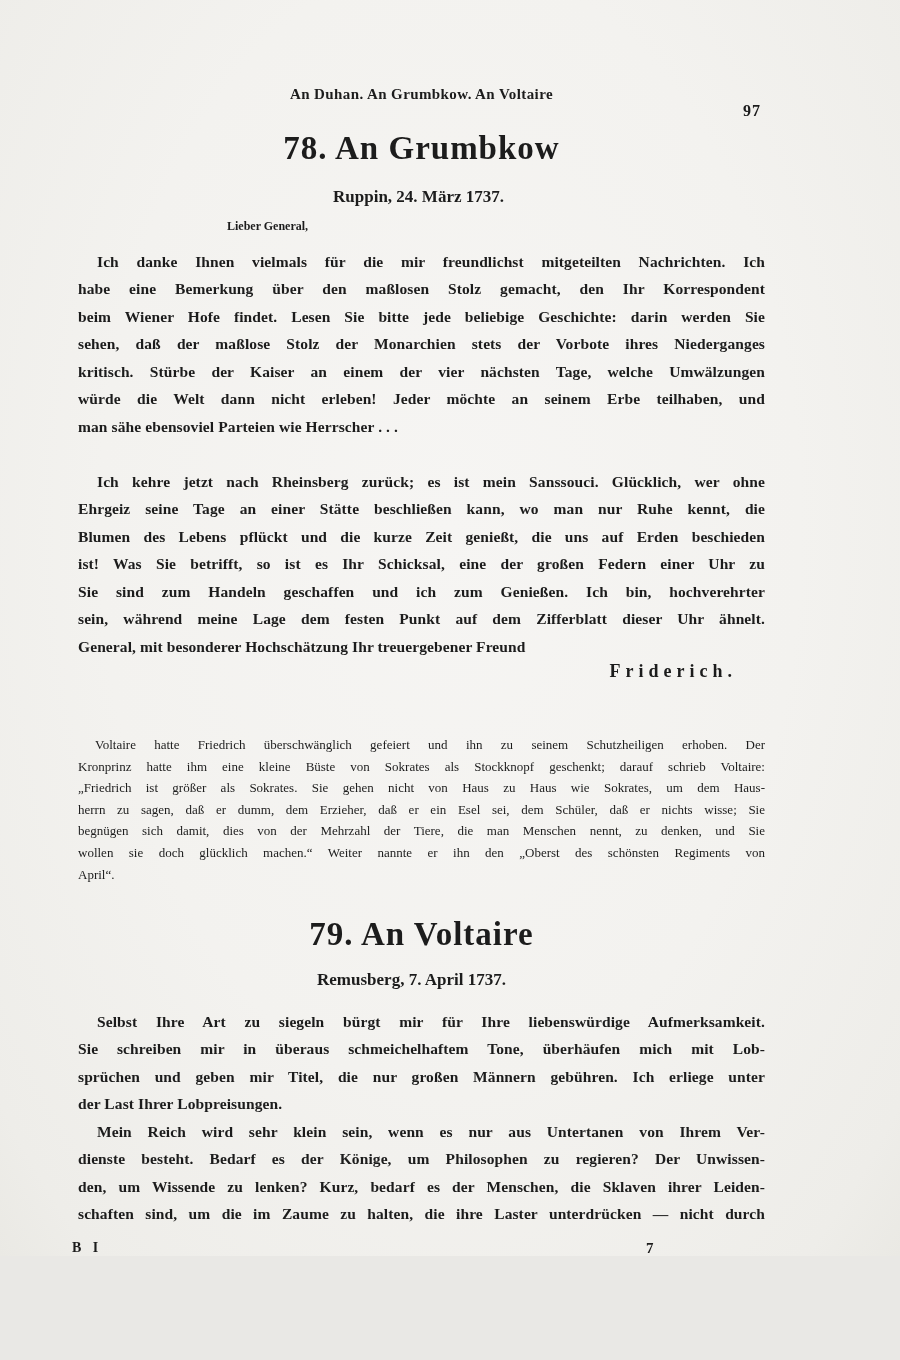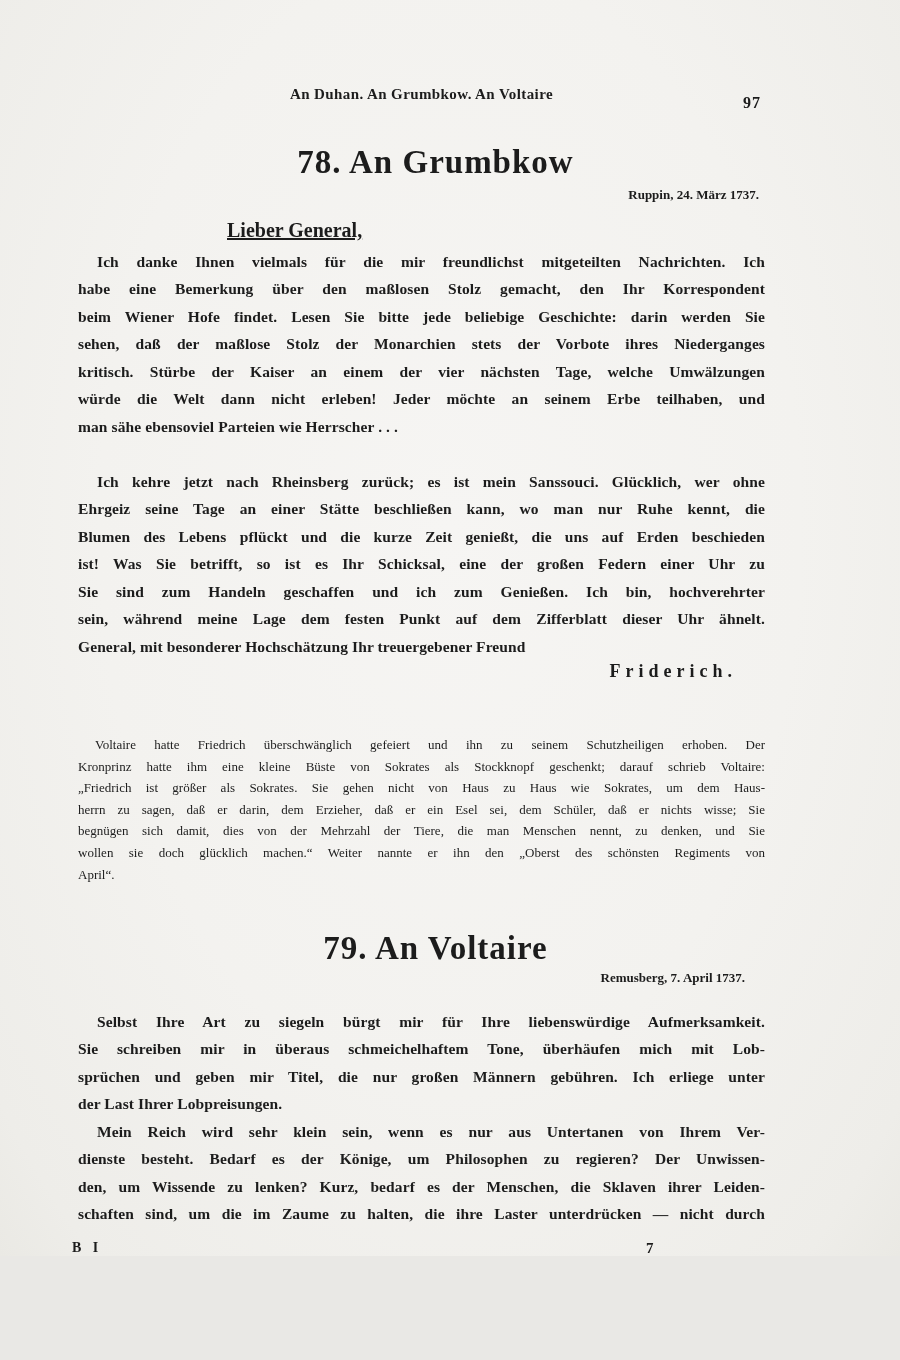--- a/index.html
+++ b/index.html
@@ -12,34 +12,34 @@
     position: relative;
     width: 900px; height: 1256px;
     background: radial-gradient(ellipse at 50% 42%, #f6f5f3 0%, #f3f2ef 55%, #eeede9 90%, #eae9e4 100%);
     color: #1c1c1c;
     overflow: hidden;
   }
   .tb { position: absolute; left: 78px; width: 687px; }
 
   .running-head { top: 86px; height: 24px; font-size: 15px; font-weight: 700; }
   .rh-title { display: block; text-align: center; letter-spacing: 0.4px; }
-  .rh-num { position: absolute; right: 4px; top: 8px; font-size: 16px; letter-spacing: 1px; }
+  .rh-num { position: absolute; right: 4px; top: 16px; font-size: 16px; letter-spacing: 1px; }
 
   .letter-heading {
-    margin: 14px; font-weight: 700; text-align: center;
+    margin: 0; font-weight: 700; text-align: center;
     font-size: 33px; letter-spacing: 1px;
   }
   .h78 { top: 130px; }
   .h79 { top: 916px; }
 
-  .dateline { font-size: 13px; font-weight: 700; text-align: right; padding-right: 6px; box-sizing: border-box; }
+  .dateline { font-size: 17px; font-weight: 700; text-align: center; padding-right: 6px; box-sizing: border-box; }
   .d78 { top: 187px; }
   .d79 { top: 970px; padding-right: 20px; }
 
-  .salutation { top: 219px; font-size: 20px; font-weight: 700; padding-left: 149px; box-sizing: border-box; text-decoration: underline; }
+  .salutation { top: 219px; font-size: 12px; font-weight: 700; padding-left: 149px; box-sizing: border-box; }
 
   .body-para .tline {
     font-size: 15.5px; font-weight: 700; line-height: 27.45px;
     letter-spacing: 0.1px;
   }
   .tline { text-align: justify; text-align-last: justify; white-space: normal; }
   .tline.lastline { text-align-last: left; }
   .tline.indent { text-indent: 19px; }
 
   .p78a { top: 248px; }
@@ -92,21 +92,21 @@
       <div class="tline">sein, während meine Lage dem festen Punkt auf dem Zifferblatt dieser Uhr ähnelt.</div>
       <div class="tline lastline">General, mit besonderer Hochschätzung Ihr treuergebener Freund</div>
     </div>
 
   <div class="tb signature">Friderich.</div>
 
   <div class="tb note">
       <div class="tline indent">Voltaire hatte Friedrich überschwänglich gefeiert und ihn zu seinem Schutzheiligen erhoben. Der</div>
       <div class="tline">Kronprinz hatte ihm eine kleine Büste von Sokrates als Stockknopf geschenkt; darauf schrieb Voltaire:</div>
       <div class="tline">„Friedrich ist größer als Sokrates. Sie gehen nicht von Haus zu Haus wie Sokrates, um dem Haus-</div>
-      <div class="tline">herrn zu sagen, daß er darin, dem Erzieher, daß er ein Esel sei, dem Schüler, daß er nichts wisse; Sie</div>
+      <div class="tline">herrn zu sagen, daß er dumm, dem Erzieher, daß er ein Esel sei, dem Schüler, daß er nichts wisse; Sie</div>
       <div class="tline">begnügen sich damit, dies von der Mehrzahl der Tiere, die man Menschen nennt, zu denken, und Sie</div>
       <div class="tline">wollen sie doch glücklich machen.“ Weiter nannte er ihn den „Oberst des schönsten Regiments von</div>
       <div class="tline lastline">April“.</div>
     </div>
 
   <h1 class="tb letter-heading h79">79. An Voltaire</h1>
   <div class="tb dateline d79">Remusberg, 7. April 1737.</div>
 
   <div class="tb body-para p79a">
       <div class="tline indent">Selbst Ihre Art zu siegeln bürgt mir für Ihre liebenswürdige Aufmerksamkeit.</div>

